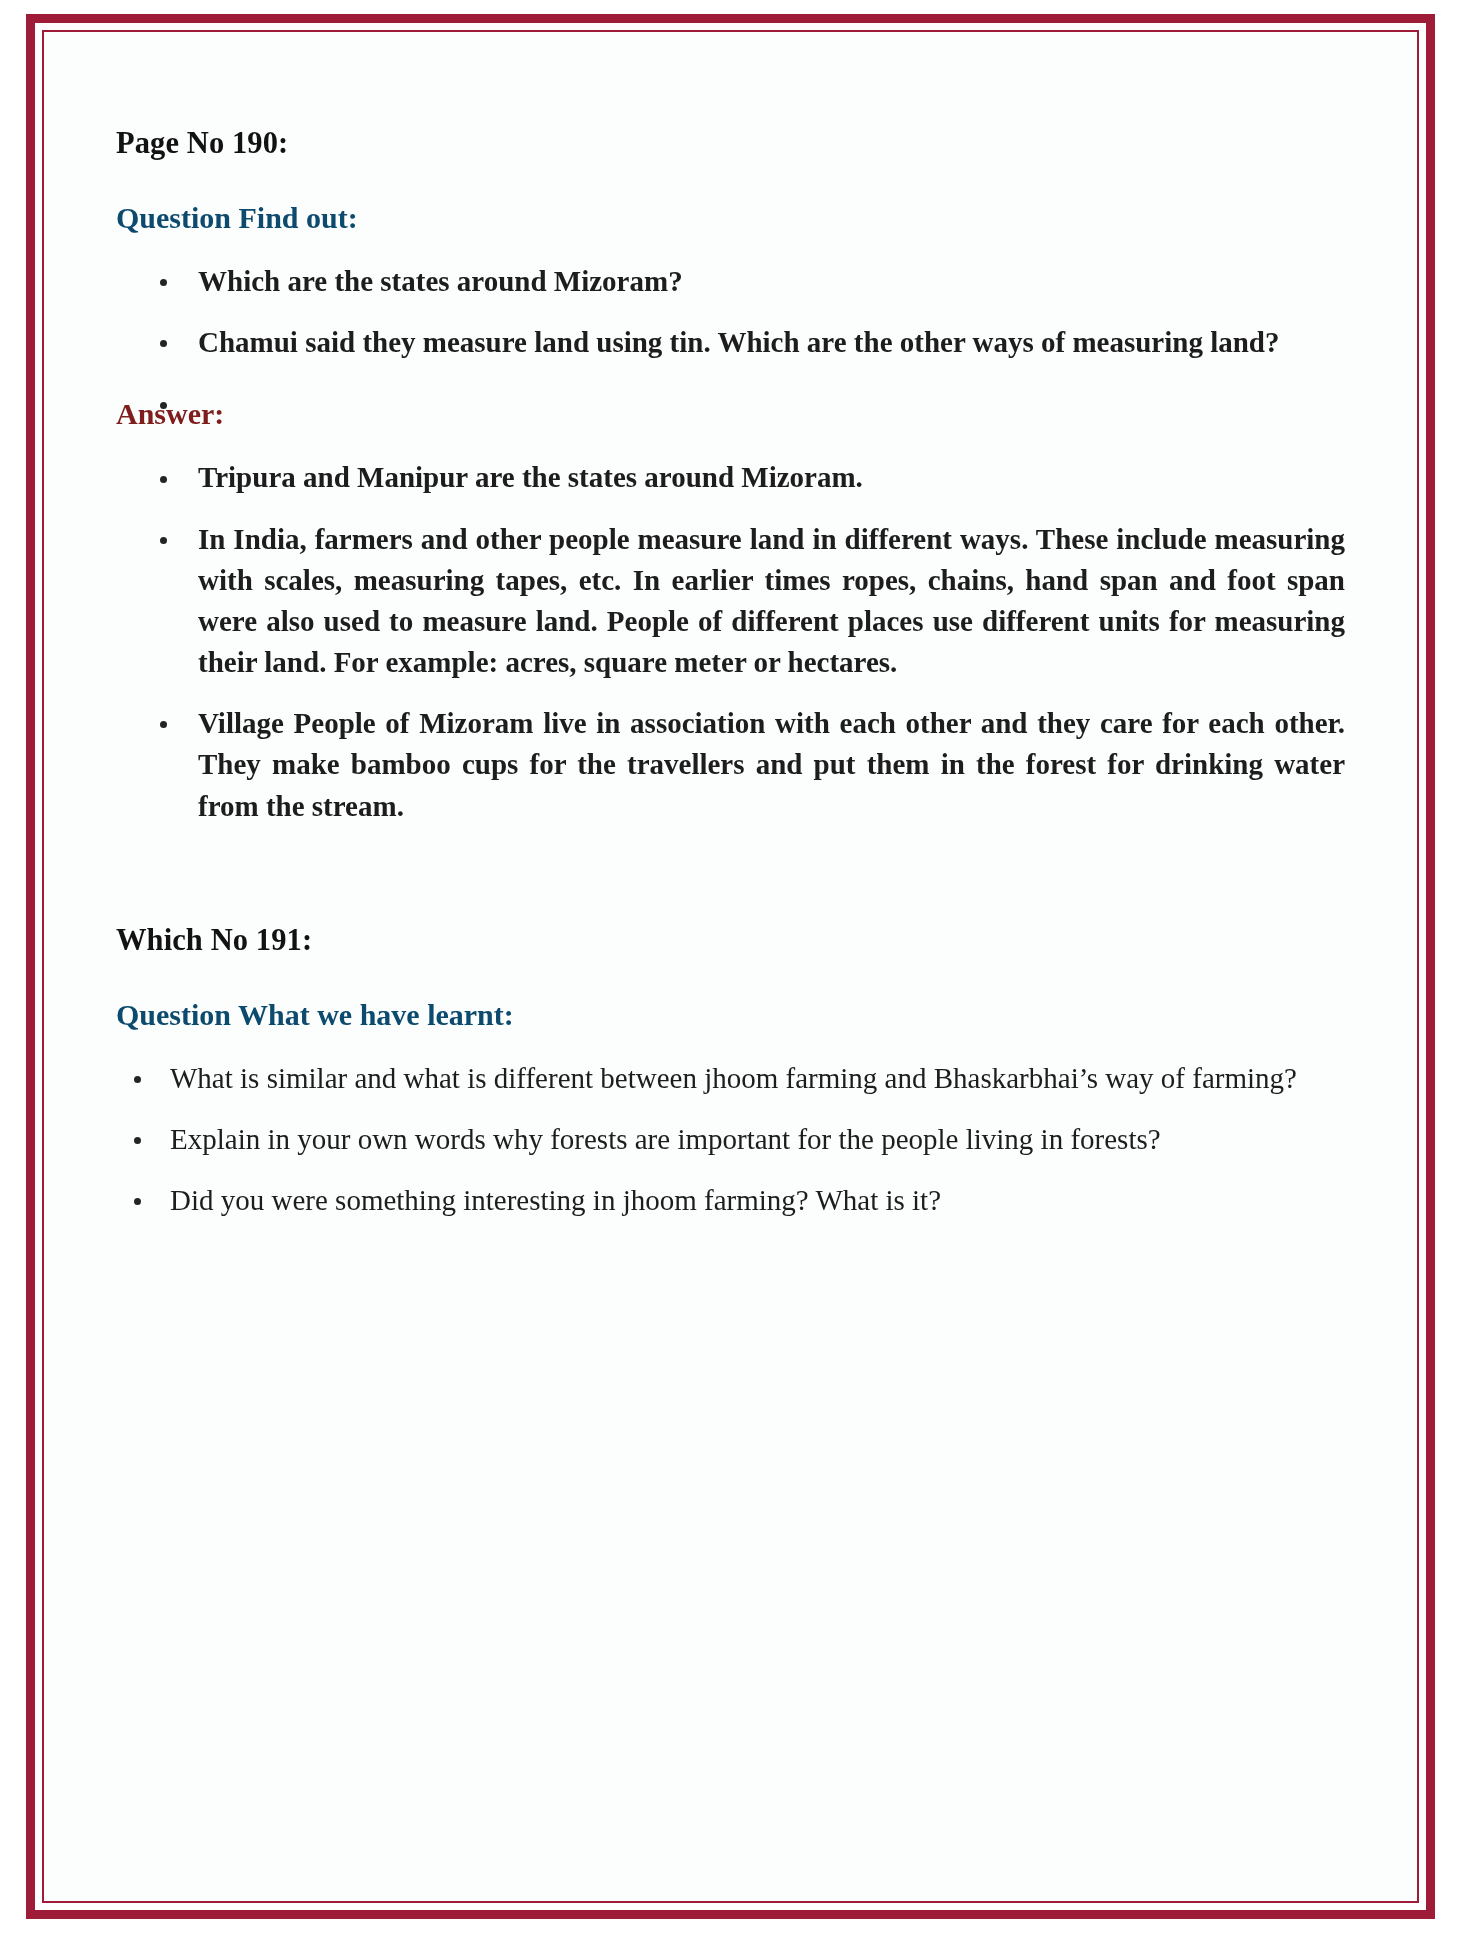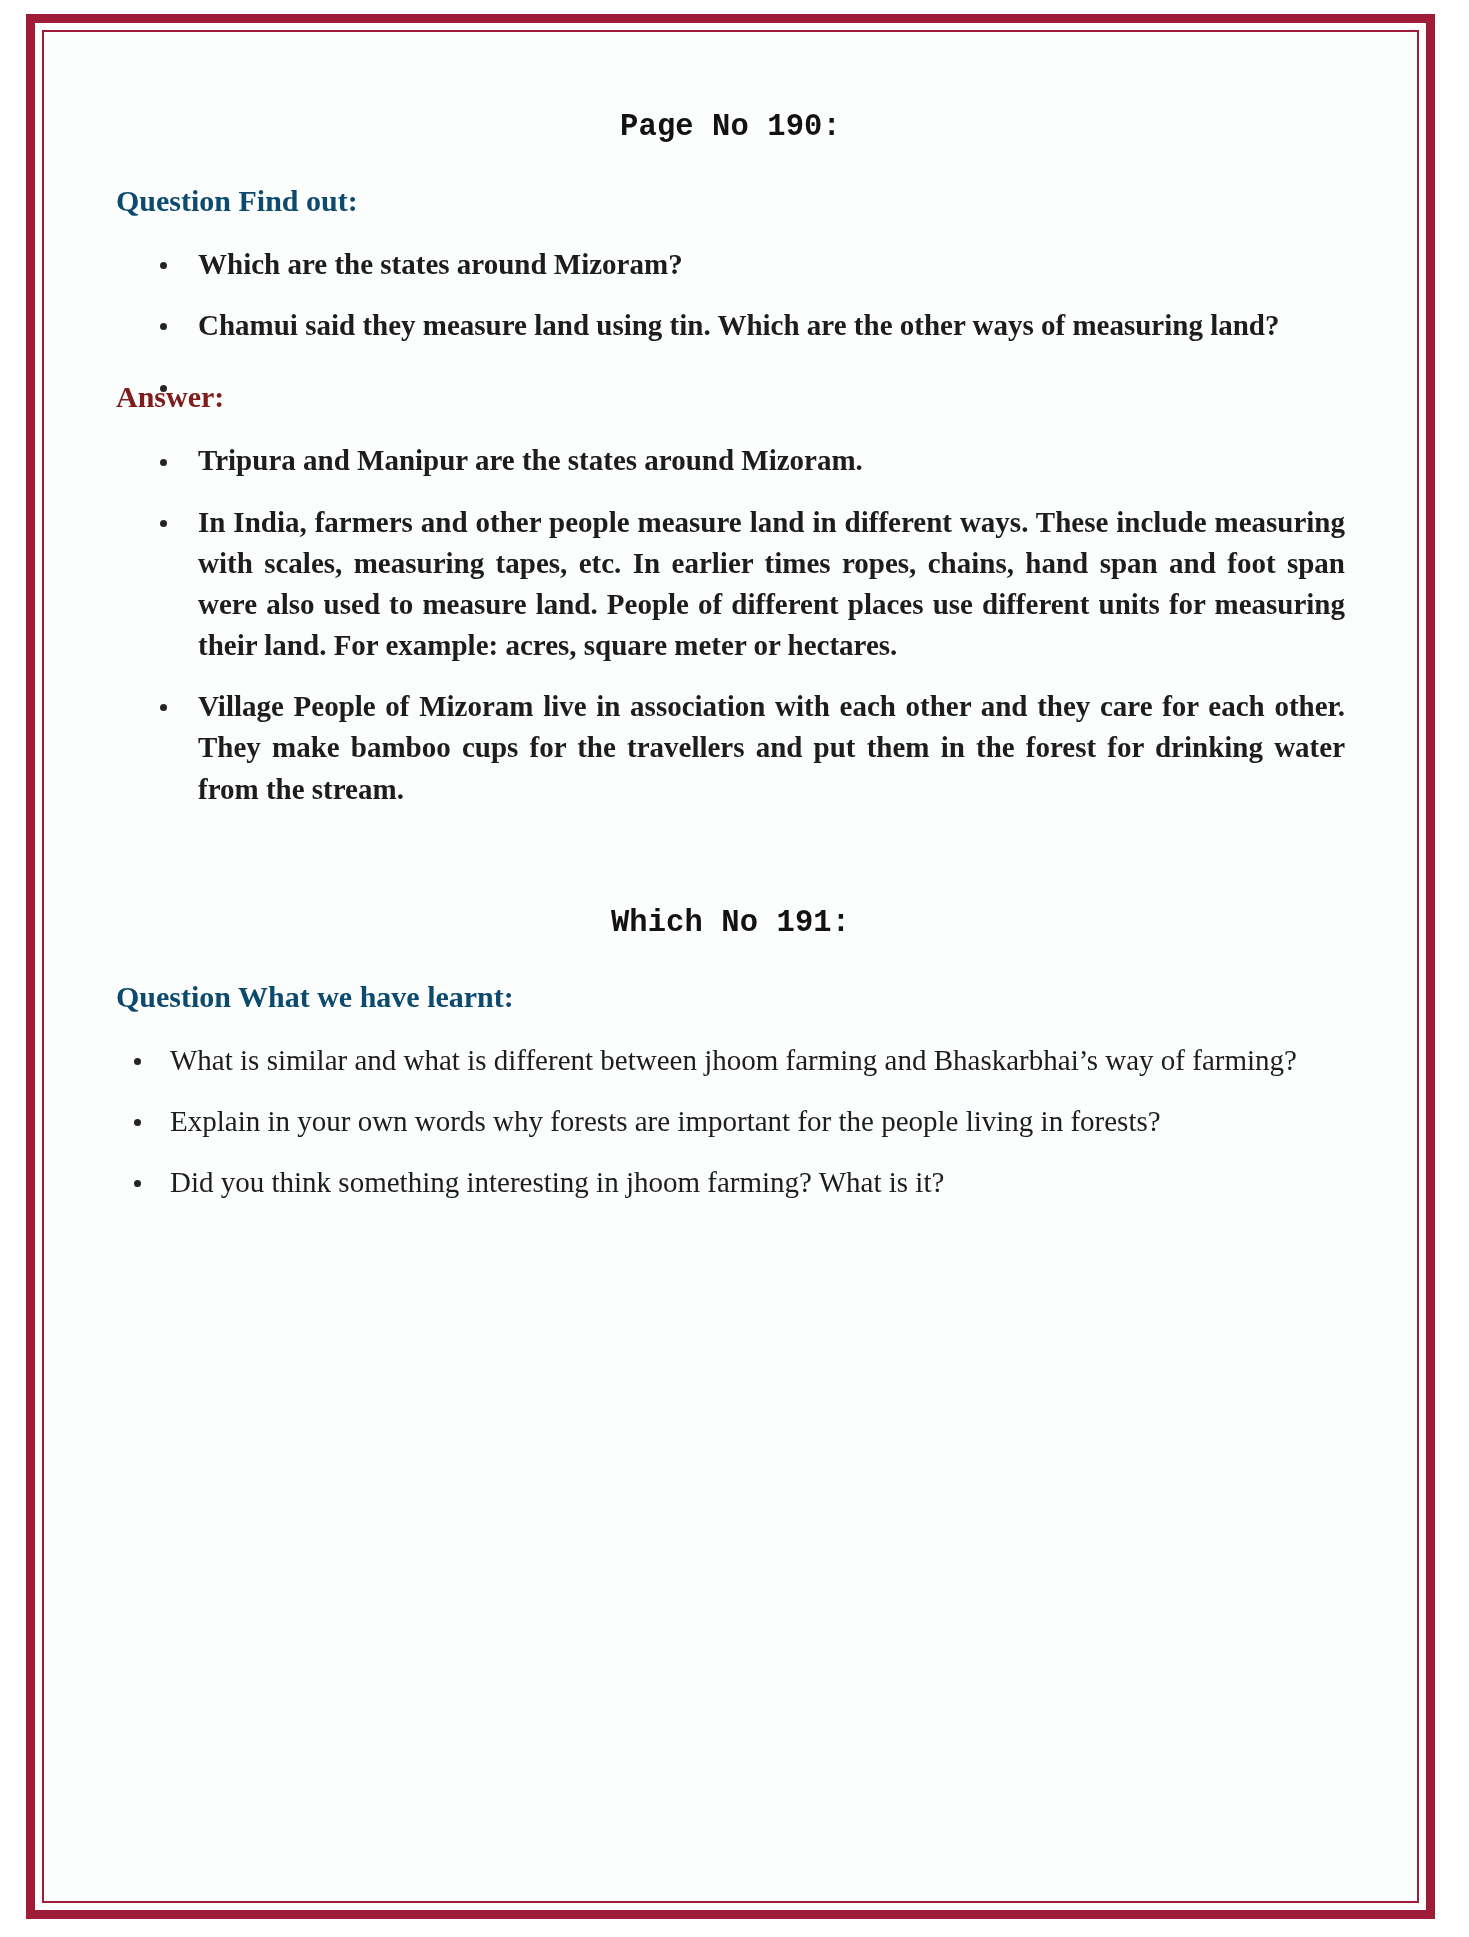--- a/index.html
+++ b/index.html
@@ -44,27 +44,26 @@
     left: 0;
     top: 0;
     right: 0;
     bottom: 0;
     padding: 78px 72px 40px 72px;
     box-sizing: border-box;
   }
 
   
   .page-heading {
-    text-align: center;
+    text-align: left;
     font-weight: bold;
     font-size: 30.5px;
     letter-spacing: 0.1px;
-    margin: 0 0 40px 0;
+    margin: 16px 0 40px 0;
     color: #121212;
-    font-family: Liberation Mono, monospace;
   }
   .section-heading {
     font-weight: bold;
     font-size: 30px;
     margin: 0 0 26px 0;
     color: #0c4a6e;
   }
   .answer-heading {
     font-weight: bold;
     font-size: 30px;
@@ -163,20 +162,20 @@
           <li>
             <span class="bullet-dot"></span>
             <span>What is similar and what is different between jhoom farming and Bhaskarbhai’s way of farming?</span>
           </li>
           <li>
             <span class="bullet-dot"></span>
             <span>Explain in your own words why forests are important for the people living in forests?</span>
           </li>
           <li>
             <span class="bullet-dot"></span>
-            <span>Did you think something interesting in jhoom farming? What is it?</span>
+            <span>Did you were something interesting in jhoom farming? What is it?</span>
           </li>
         </ul>
       </div>
 
     </div>
   </div>
 </div>
 
 </body></html>

